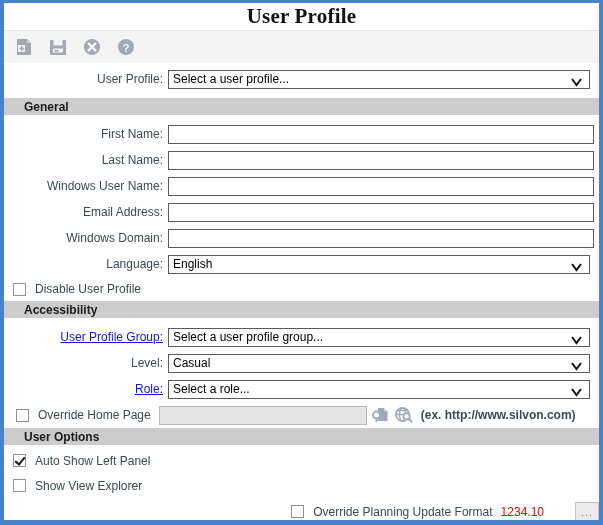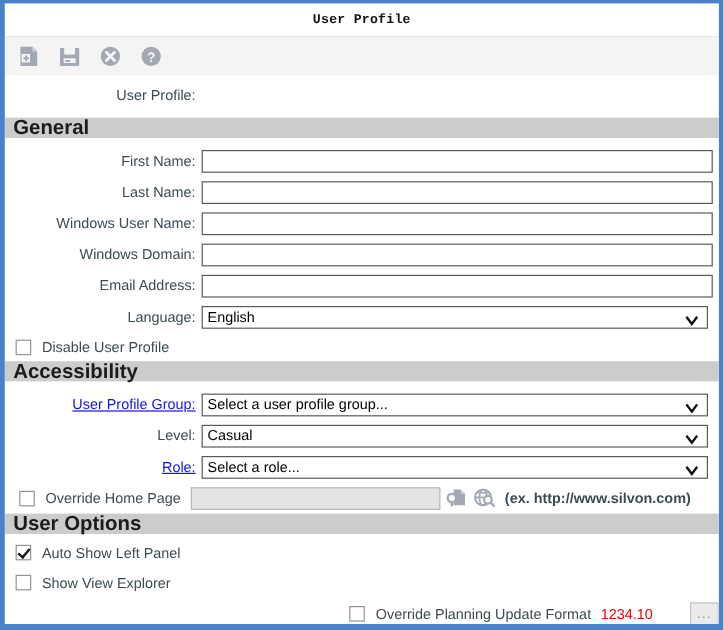--- a/index.html
+++ b/index.html
@@ -25,25 +25,25 @@
   }
   
   .titlebar {
     height: 27px;
     background: #ffffff;
     display: flex;
     align-items: center;
     justify-content: center;
   }
   .titlebar .title {
-    font-size: 11px;
+    font-size: 21px;
     font-weight: bold;
     color: #111111;
     letter-spacing: 0.2px;
-    font-family: Liberation Mono, monospace;
+    font-family: Liberation Serif, serif;
   }
   
   .toolbar {
     height: 32px;
     background: #f4f4f4;
     border-top: 1px solid #e8e8e8;
     display: flex;
     align-items: center;
     padding-left: 8px;
     gap: 10px;
@@ -117,24 +117,24 @@
     position: absolute;
     right: 7px;
     top: 5px;
   }
   
   .section {
     height: 17px;
     background: #cccccc;
     display: flex;
     align-items: center;
-    padding-left: 7px;
+    padding-left: 20px;
     box-sizing: border-box;
     font-weight: bold;
-    font-size: 17px;
+    font-size: 12px;
     color: #1b1b1b;
   }
   
   .cbrow {
     display: flex;
     align-items: center;
     height: 25px;
     padding-left: 9px;
   }
   .cbox {
@@ -251,20 +251,28 @@
         <circle cx="11" cy="11" r="8" fill="#a3a9b3"></circle>
         <text x="11" y="15.6" font-size="11.5" font-weight="bold" font-family="Liberation Sans, sans-serif" fill="#f4f4f4" text-anchor="middle">?</text>
       </svg>
     </div>
   </div>
 
   <div class="strip">
     <div class="spacer3"></div>
     <div class="row">
       <div class="lbl">User Profile:</div>
+      <div class="select" style="width:422px;">
+        <span class="seltext">Select a user profile...</span>
+        <span class="arrow">
+          <svg width="11" height="9" viewBox="0 0 11 9">
+              <path d="M1 1 L5.5 7 L10 1" fill="none" stroke="#111" stroke-width="2"></path>
+            </svg>
+        </span>
+      </div>
     </div>
     <div class="spacer6"></div>
   </div>
 
   <div class="section">General</div>
   <div class="strip">
     <div class="spacer6"></div>
 
     <div class="row">
       <div class="lbl">First Name:</div>
@@ -272,25 +280,25 @@
     </div>
     <div class="row">
       <div class="lbl">Last Name:</div>
       <input class="fld w-text" value="" style="">
     </div>
     <div class="row">
       <div class="lbl">Windows User Name:</div>
       <input class="fld w-text" value="" style="">
     </div>
     <div class="row">
+      <div class="lbl">Email Address:</div>
+      <input class="fld w-text" value="" style="">
+    </div>
+    <div class="row">
       <div class="lbl">Windows Domain:</div>
-      <input class="fld w-text" value="" style="">
-    </div>
-    <div class="row">
-      <div class="lbl">Email Address:</div>
       <input class="fld w-text" value="" style="">
     </div>
     <div class="row">
       <div class="lbl">Language:</div>
       <div class="select">
         <span class="seltext">English</span>
         <span class="arrow">
           <svg width="11" height="9" viewBox="0 0 11 9">
               <path d="M1 1 L5.5 7 L10 1" fill="none" stroke="#111" stroke-width="2"></path>
             </svg>

